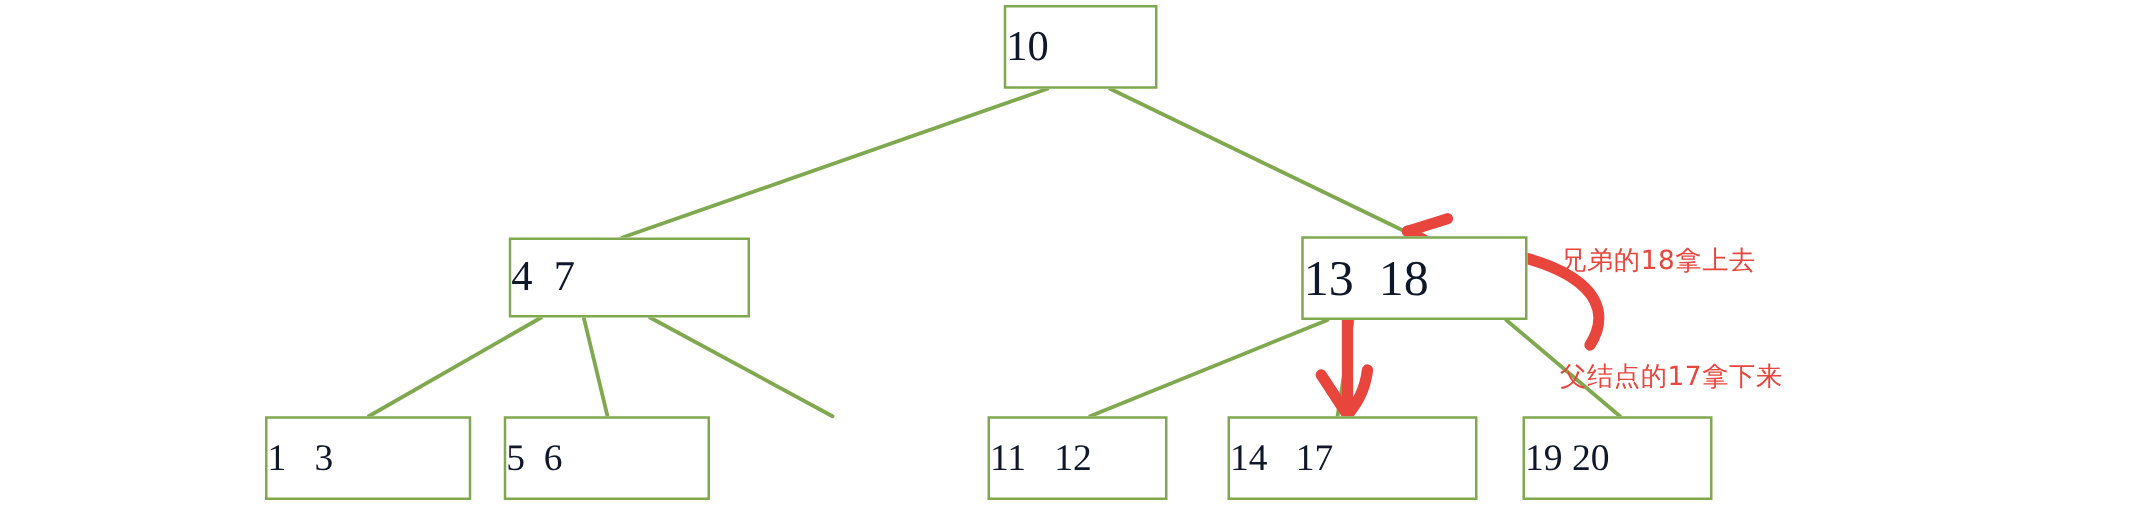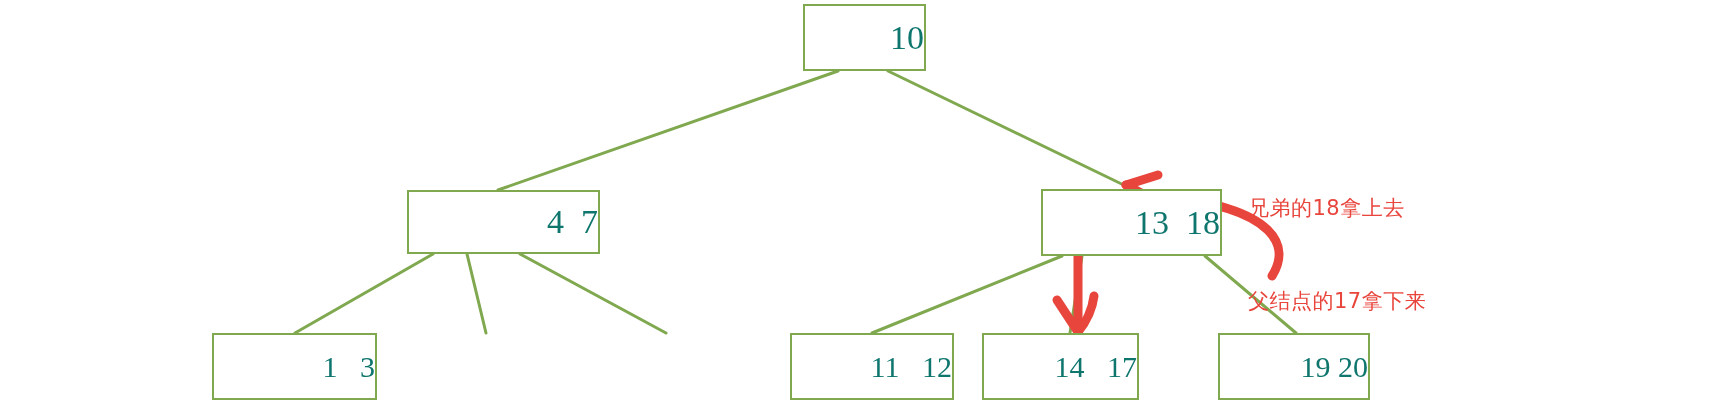--- a/index.html
+++ b/index.html
@@ -26,39 +26,39 @@
     height: 410px;
     pointer-events: none;
   }
   .node {
     position: absolute;
     box-sizing: border-box;
     border: 2px solid var(--node-border, #7fa84f);
     background: #ffffff;
     display: flex;
     align-items: center;
-    justify-content: flex-end;
-    color: #0f766e;
+    justify-content: flex-start;
+    color: #0f172a;
     font-family: "Liberation Serif", "DejaVu Serif", serif;
     white-space: pre;
   }
   .node .key {
     display: inline-block;
     text-align: center;
   }
   .node-root        { left: 803px;  top: 4px;   width: 123px; height: 67px; font-size: 34px; }
   .node-internal-l  { left: 407px;  top: 190px; width: 193px; height: 64px; font-size: 34px; }
-  .node-internal-r  { left: 1041px; top: 189px; width: 181px; height: 67px; font-size: 34px; }
+  .node-internal-r  { left: 1041px; top: 189px; width: 181px; height: 67px; font-size: 40px; }
   .node-leaf        { top: 333px;   height: 67px; font-size: 30px; }
   .leaf-0 { left: 212px;  width: 165px; }
   .leaf-1 { left: 403px;  width: 165px; }
   .leaf-2 { left: 583px;  width: 165px; }
-  .leaf-3 { left: 790px;  width: 164px; padding-left: 36px; }
-  .leaf-4 { left: 982px;  width: 157px; }
-  .leaf-5 { left: 1218px; width: 152px; padding-left: 44px; }
+  .leaf-3 { left: 790px;  width: 144px; }
+  .leaf-4 { left: 982px;  width: 200px; }
+  .leaf-5 { left: 1218px; width: 152px; }
 
   .annotation {
     position: absolute;
     left: 1248px;
     top: 131px;
     color: #e8453c;
     font-family: "DejaVu Sans", "Liberation Sans", sans-serif;
     font-size: 21px;
     line-height: 31px;
     white-space: pre;
@@ -107,20 +107,23 @@
   <div class="node node-internal-l">
     <span class="key">4  7</span>
   </div>
   <div class="node node-internal-r">
     <span class="key">13  18</span>
   </div>
 
   <div class="node node-leaf leaf-0">
     <span class="key">1   3</span>
   </div>
+  <div class="node node-leaf leaf-1">
+    <span class="key">5  6</span>
+  </div>
   <div class="node node-leaf leaf-3">
     <span class="key">11   12</span>
   </div>
   <div class="node node-leaf leaf-4">
     <span class="key">14   17</span>
   </div>
   <div class="node node-leaf leaf-5">
     <span class="key">19 20</span>
   </div>
 

